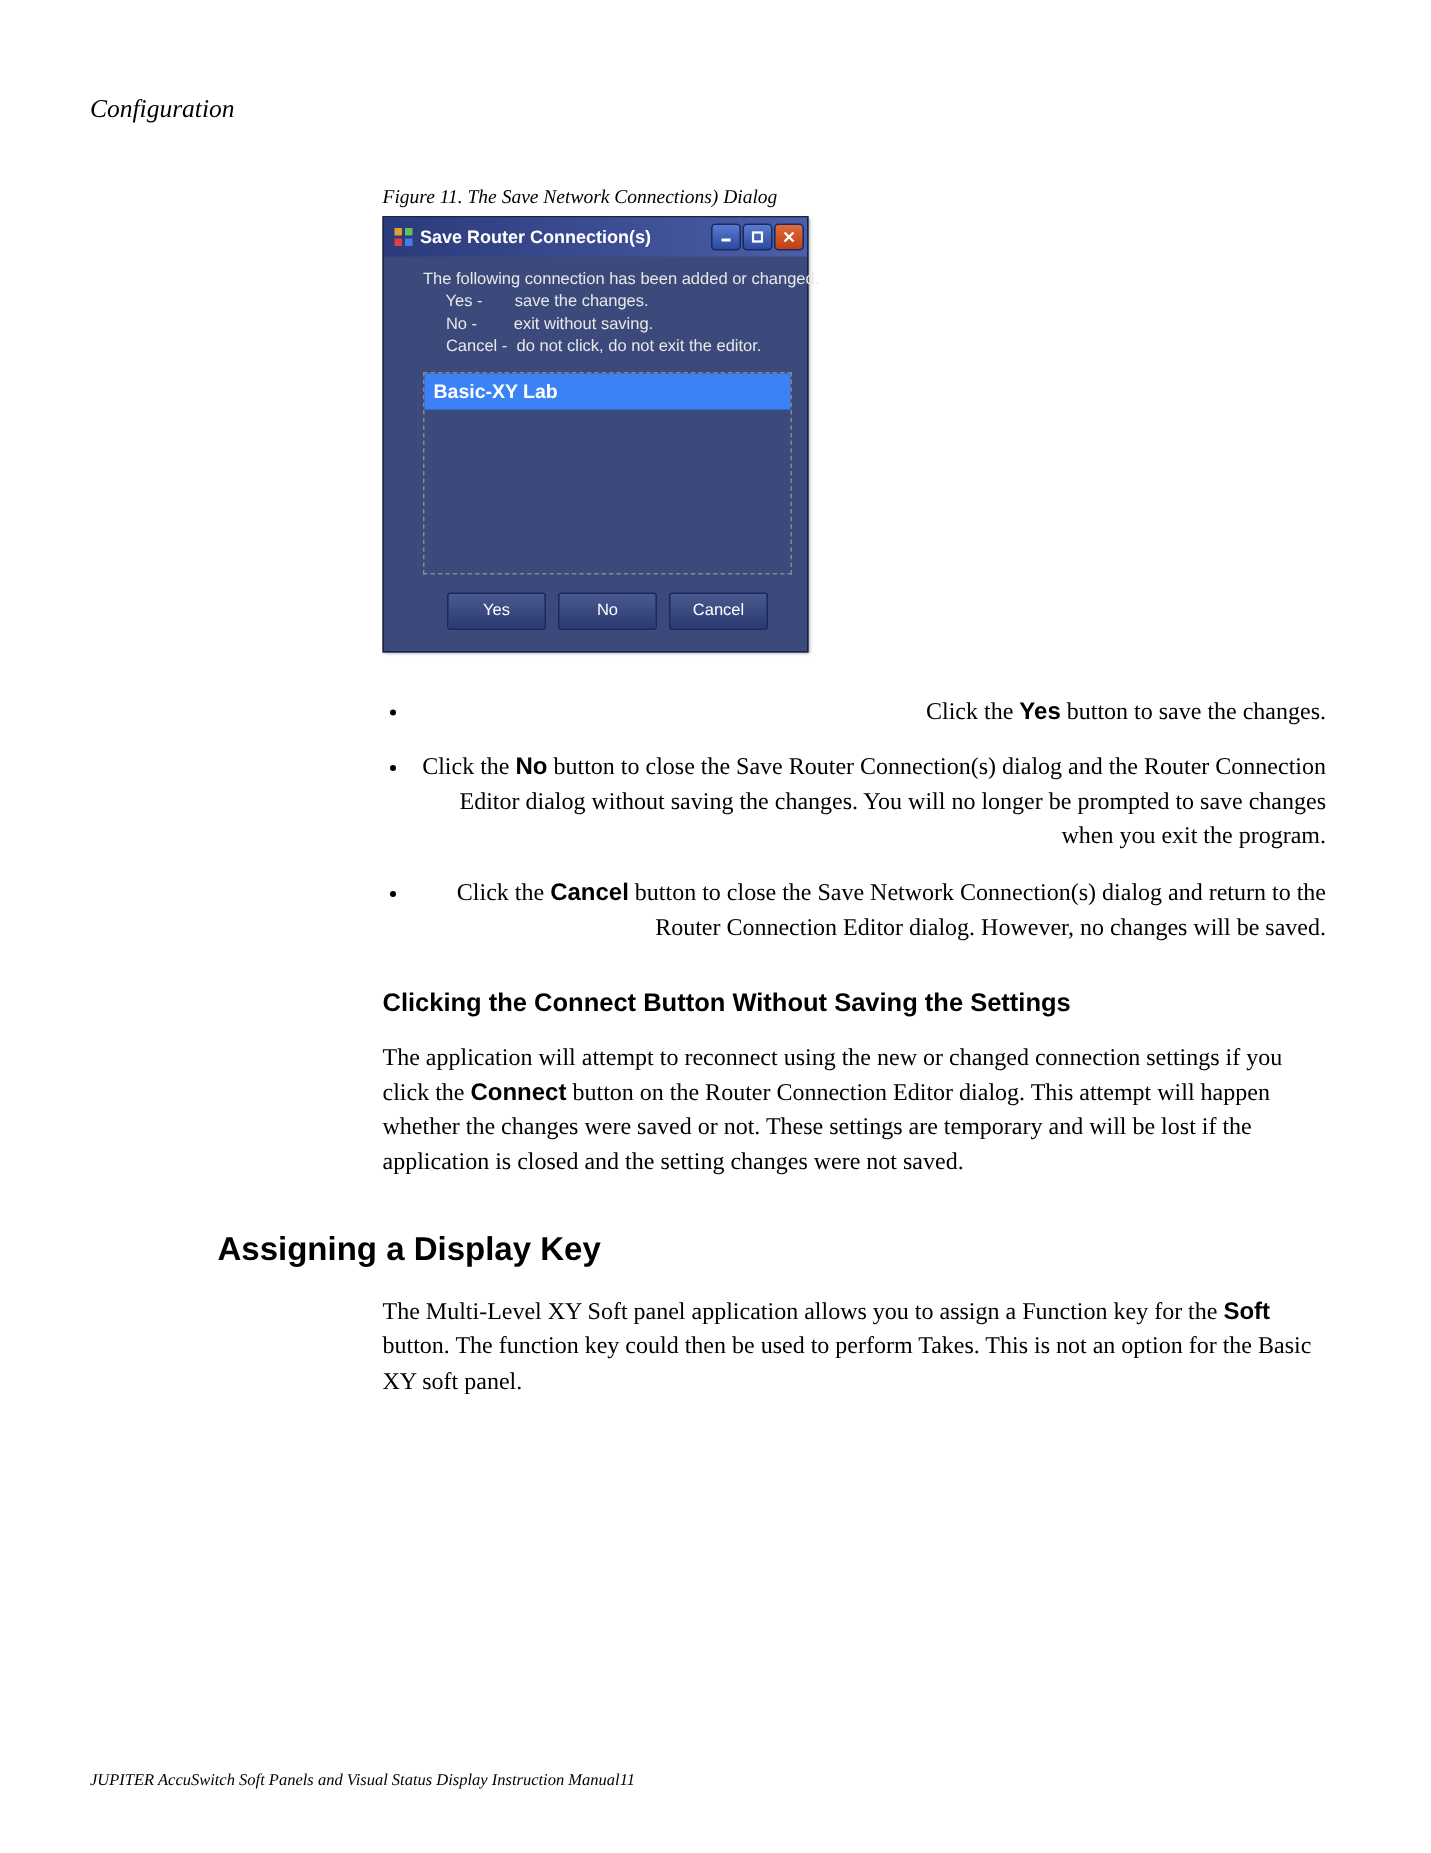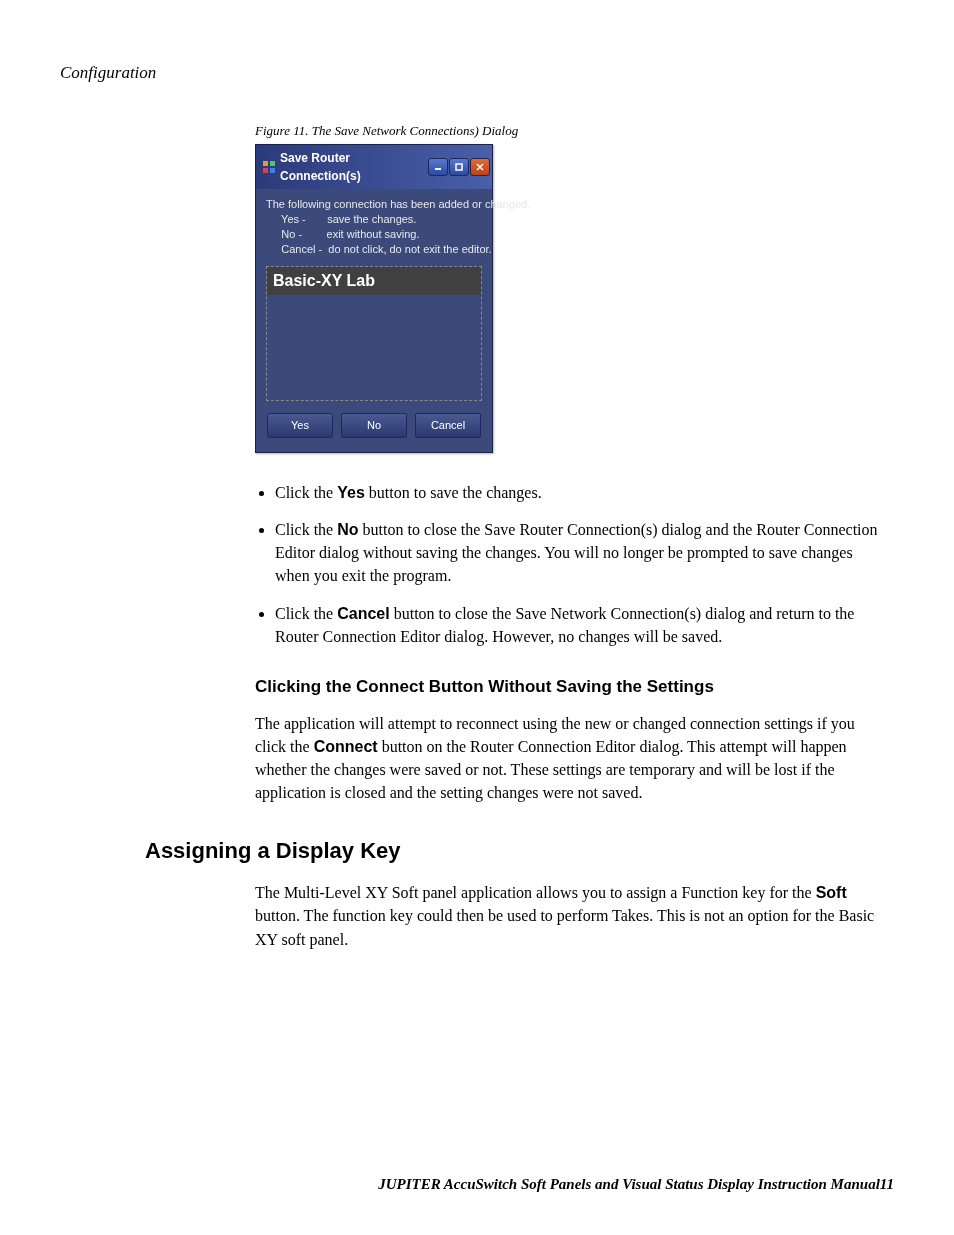--- a/index.html
+++ b/index.html
@@ -21,21 +21,21 @@
     margin-bottom: 35px;
   }
   .figure-caption {
     font-style: italic;
     font-size: 13px;
     margin-left: 195px;
     margin-bottom: 4px;
   }
   .dialog {
     margin-left: 195px;
-    width: 238px;
+    width: 284px;
     background: #3b4a7a;
     border: 1px solid #1a2448;
     font-family: Tahoma, Arial, sans-serif;
     color: #fff;
     box-shadow: 1px 1px 2px rgba(0,0,0,0.3);
   }
   .titlebar {
     background: linear-gradient(to right, #2b3a7a, #4a5fa8);
     padding: 4px 2px 4px 6px;
     display: flex;
@@ -54,36 +54,36 @@
     width: 20px; height: 18px;
     background: linear-gradient(#5a7ad0,#2b4aa0);
     border: 1px solid #1a2a60;
     border-radius: 3px;
     display: flex; align-items: center; justify-content: center;
     font-size: 10px; font-weight: bold; color: #fff;
     margin-left: 1px;
   }
   .win-btn.close { background: linear-gradient(#e06a3a,#c04010); }
   .dialog-body {
-    padding: 8px 10px 14px 10px;
+    padding: 8px 10px 14px 26px;
     font-size: 11px;
     color: #e8e8e8;
   }
   .msg-line { white-space: pre; line-height: 1.35; }
   .listbox {
     margin-top: 10px;
     border: 1px dashed #888;
     height: 135px;
     background: #3b4a7a;
   }
   .list-item {
-    background: #404040;
+    background: #3b82f6;
     color: #fff;
     padding: 2px 6px;
-    font-size: 16px;
+    font-size: 13px;
     font-weight: bold;
   }
   .dialog-buttons {
     display: flex;
     gap: 8px;
     justify-content: center;
     margin-top: 12px;
   }
   .dlg-btn {
     width: 66px;
@@ -100,20 +100,21 @@
     margin-right: 10px;
   }
   ul.instr {
     list-style: disc;
     margin-top: 28px;
     padding-left: 20px;
   }
   ul.instr li {
     margin-bottom: 14px;
     line-height: 1.45;
+    text-align: right;
   }
   .bold-sans {
     font-family: Arial, Helvetica, sans-serif;
     font-weight: bold;
   }
   .subheading {
     font-family: Arial, Helvetica, sans-serif;
     font-weight: bold;
     font-size: 17px;
     margin-left: 195px;
@@ -132,24 +133,23 @@
     margin-left: 85px;
     margin-top: 30px;
     margin-bottom: 14px;
   }
   .footer {
     position: absolute;
     bottom: 40px;
     left: 60px;
     right: 60px;
     display: flex;
-    justify-content: flex-end;
+    justify-content: flex-start;
     font-style: italic;
-    font-size: 15px;
-    font-weight: bold;
+    font-size: 11px;
   }
 </style>
 </head>
 <body>
 
 <div class="header-right">Configuration</div>
 
 <div class="figure-caption">Figure 11.  The Save Network Connections) Dialog</div>
 
 <div class="dialog">

